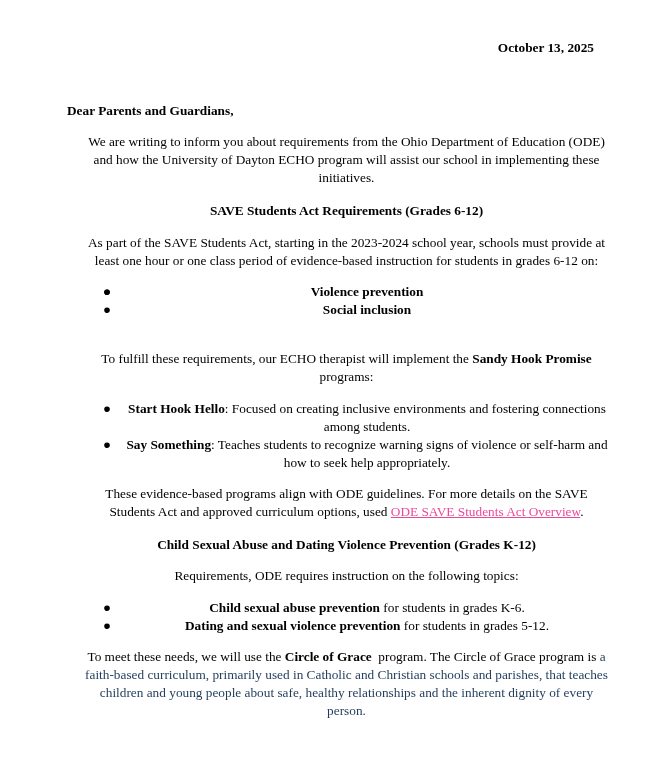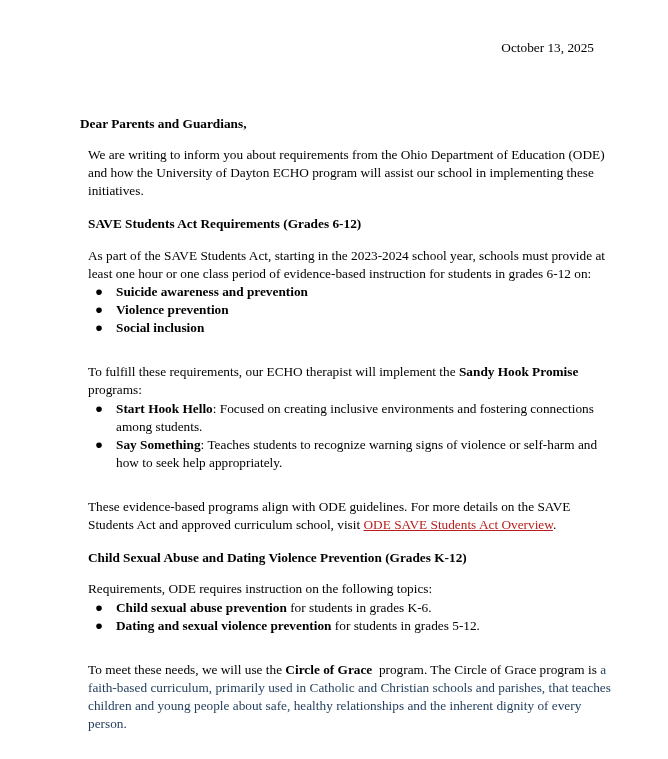--- a/index.html
+++ b/index.html
@@ -1,57 +1,57 @@
 <!DOCTYPE html>
 <html><head>
 <meta charset="utf-8">
 <style>
   html, body { margin: 0; padding: 0; background: #ffffff; }
   body { width: 668px; height: 759px; position: relative; overflow: hidden;
          font-family: "Liberation Serif", serif; font-size: 13.3px; color: #000; }
   .page { position: absolute; left: 67px; top: 0; width: 527px; }
-  .date { position: absolute; right: 74px; top: 40px; font-weight: normal; }
-  p { margin: 13px; line-height: 18px; }
+  .date { position: absolute; right: 74px; top: 40px; font-weight: bold; }
+  p { margin: 0; line-height: 18px; }
   .b { font-weight: bold; }
   .greet { position: absolute; top: 102px; left: 0; }
-  .block { position: absolute; left: 8px; width: 527px; }
+  .block { position: absolute; left: 16px; width: 527px; text-align: center; }
   ul { list-style: none; margin: 0; padding: 0; }
   ul li { position: relative; padding-left: 41px; line-height: 18px; }
   ul li .bullet { position: absolute; left: 20px; top: 0; }
-  a.link { color: #b91c1c; text-decoration: underline; }
+  a.link { color: #ec4899; text-decoration: underline; }
   .navy { color: #1f3b5a; font-family: Liberation Serif, serif; }
 </style>
 </head>
 <body>
 
 <div class="date">October 13, 2025</div>
 
 <div class="page">
   <p class="b greet">Dear Parents and Guardians,</p>
 
   <p class="block" style="top:133px">We are writing to inform you about requirements from the Ohio Department of Education (ODE) and how the University of Dayton ECHO program will assist our school in implementing these initiatives.</p>
 
   <p class="block b" style="top:202px">SAVE Students Act Requirements (Grades 6-12)</p>
 
   <p class="block" style="top:234px">As part of the SAVE Students Act, starting in the 2023-2024 school year, schools must provide at least one hour or one class period of evidence-based instruction for students in grades 6-12 on:</p>
 
   <ul class="block" style="top:283px">
-    <li><span class="bullet">●</span><span class="b">Suicide awareness and prevention</span></li>
+    <li><span class="bullet">●</span></li>
     <li><span class="bullet">●</span><span class="b">Violence prevention</span></li>
     <li><span class="bullet">●</span><span class="b">Social inclusion</span></li>
   </ul>
 
   <p class="block" style="top:350px"><span>To fulfill these requirements, our ECHO therapist will implement the </span><span class="b">Sandy Hook Promise</span><span> programs:</span></p>
 
   <ul class="block" style="top:400px">
     <li style="margin-bottom:0"><span class="bullet">●</span><span class="b">Start Hook Hello</span><span>: Focused on creating inclusive environments and fostering connections among students.</span></li>
     <li><span class="bullet">●</span><span class="b">Say Something</span><span>: Teaches students to recognize warning signs of violence or self-harm and how to seek help appropriately.</span></li>
   </ul>
 
-  <p class="block" style="top:485px"><span>These evidence-based programs align with ODE guidelines. For more details on the SAVE Students Act and approved curriculum school, visit </span><a class="link" href="#">ODE SAVE Students Act Overview</a><span>.</span></p>
+  <p class="block" style="top:485px"><span>These evidence-based programs align with ODE guidelines. For more details on the SAVE Students Act and approved curriculum options, used </span><a class="link" href="#">ODE SAVE Students Act Overview</a><span>.</span></p>
 
   <p class="block b" style="top:536px">Child Sexual Abuse and Dating Violence Prevention (Grades K-12)</p>
 
   <p class="block" style="top:567px">Requirements, ODE requires instruction on the following topics:</p>
 
   <ul class="block" style="top:599px">
     <li><span class="bullet">●</span><span class="b">Child sexual abuse prevention</span><span> for students in grades K-6.</span></li>
     <li><span class="bullet">●</span><span class="b">Dating and sexual violence prevention</span><span> for students in grades 5-12.</span></li>
   </ul>
 

